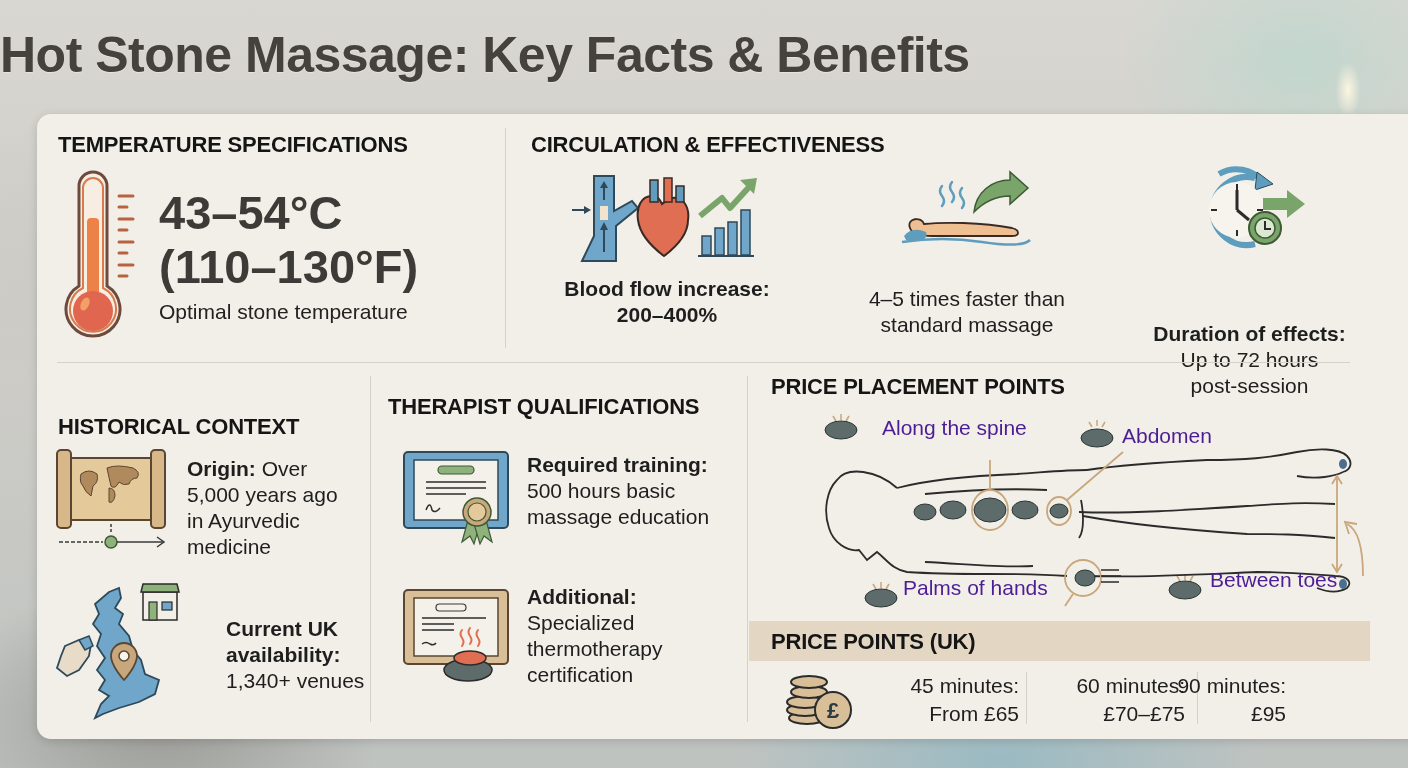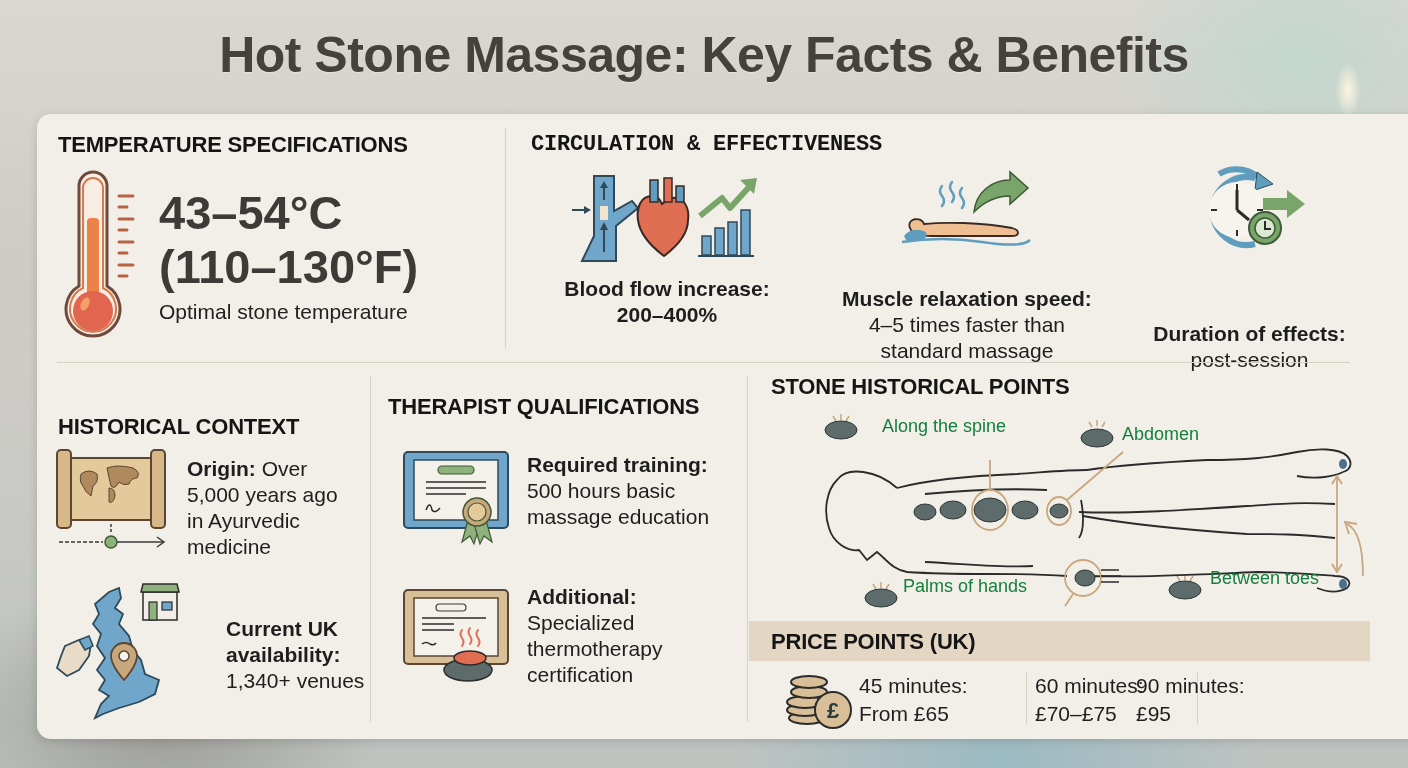--- a/index.html
+++ b/index.html
@@ -15,21 +15,21 @@
       radial-gradient(ellipse 220px 260px at 20px 300px, rgba(205,203,198,1), rgba(205,203,198,0) 70%),
       radial-gradient(ellipse 380px 150px at 1000px 760px, rgba(150,185,195,0.9), rgba(150,185,195,0) 70%),
       linear-gradient(180deg, #d9d7d2 0%, #cfcdc8 40%, #bfc3c0 100%);
   }
   .candle-glow {
     position: absolute; left: 1318px; top: 30px; width: 60px; height: 100px;
     background: radial-gradient(ellipse 18px 40px at 50% 60%, rgba(255,248,225,0.95), rgba(255,240,200,0) 70%);
   }
   .title {
     position: absolute; left: 0; right: 0; top: 26px;
-    text-align: center; font-weight: 700; font-size: 50px; letter-spacing: -0.5px;
+    text-align: left; font-weight: 700; font-size: 50px; letter-spacing: -0.5px;
     color: #45413c; text-shadow: 0 1px 0 rgba(255,255,255,0.35);
   }
   .panel {
     position: absolute; left: 37px; top: 114px; width: 1398px; height: 625px;
     background: #f2efe8; border-radius: 14px;
     box-shadow: 0 2px 10px rgba(0,0,0,0.15);
   }
   .sec-h {
     position: absolute; font-weight: 700; font-size: 22px; color: #151515;
     letter-spacing: -0.2px; white-space: nowrap;
@@ -40,27 +40,27 @@
   
   .temp-big { position: absolute; left: 122px; top: 72px; font-weight: 700; font-size: 47px; line-height: 54px; color: #3d3b38; }
   .temp-sub { position: absolute; left: 122px; top: 186px; font-size: 21px; color: #222; }
 
   .stat { position: absolute; text-align: center; font-size: 21px; line-height: 26px; color: #1e1e1e; }
   .stat b { font-weight: 700; display: block; }
 
   .txt { position: absolute; font-size: 21px; line-height: 26px; color: #1e1e1e; }
   .txt b { font-weight: 700; }
 
-  .place-lbl { position: absolute; font-size: 18px; color: #15803d; white-space: nowrap; }
+  .place-lbl { position: absolute; font-size: 21px; color: #4c1d95; white-space: nowrap; }
 
   .price-bar {
     position: absolute; left: 712px; top: 507px; width: 621px; height: 40px;
     background: #e3d6c3;
   }
-  .price-col { position: absolute; top: 558px; text-align: left; font-size: 21px; line-height: 28px; color: #1e1e1e; }
+  .price-col { position: absolute; top: 558px; text-align: right; font-size: 21px; line-height: 28px; color: #1e1e1e; }
   svg { position: absolute; overflow: visible; }
 </style>
 </head>
 <body>
 
 <div class="candle-glow"></div>
 
 <h1 class="title">Hot Stone Massage: Key Facts &amp; Benefits</h1>
 
 <div class="panel">
@@ -89,21 +89,21 @@
     <div class="temp-big">
       <div>43–54°C</div>
       <div>(110–130°F)</div>
     </div>
     <div class="temp-sub">Optimal stone temperature</div>
   </div>
 
   <div class="vdiv" style="left:468px; top:14px; height:220px;"></div>
 
   <div>
-    <div class="sec-h" style="left:494px; top:18px;font-family:Liberation Mono, monospace;">CIRCULATION &amp; EFFECTIVENESS</div>
+    <div class="sec-h" style="left:494px; top:18px;">CIRCULATION &amp; EFFECTIVENESS</div>
 
     <svg style="left:535px; top:62px;" width="185" height="85" viewBox="0 0 185 85">
       <path d="M10 85 L22 60 V0 H42 V35 L60 25 L66 32 L44 50 V85 Z" fill="#6fa6c9" stroke="#2e4a5a" stroke-width="2"></path>
       <line x1="32" y1="52" x2="32" y2="76" stroke="#2e4a5a" stroke-width="2"></line>
       <polygon points="28,54 32,46 36,54" fill="#2e4a5a"></polygon>
       <line x1="32" y1="10" x2="32" y2="24" stroke="#2e4a5a" stroke-width="2"></line>
       <polygon points="28,12 32,5 36,12" fill="#2e4a5a"></polygon>
       <rect x="28" y="30" width="8" height="14" fill="#f2e3cf"></rect>
       <line x1="0" y1="34" x2="14" y2="34" stroke="#2e4a5a" stroke-width="2"></line>
       <polygon points="12,30 19,34 12,38" fill="#2e4a5a"></polygon>
@@ -131,21 +131,20 @@
         <path d="M50 16 q-4 5 0 10 q4 5 0 10"></path>
         <path d="M60 22 q-4 5 0 10 q4 5 0 10"></path>
       </g>
       <path d="M72 46 C74 26 90 14 108 14 V6 L126 22 L108 38 V30 C94 30 82 36 72 46 Z" fill="#7aa56a" stroke="#3d5a35" stroke-width="1.5"></path>
       <path d="M8 62 C4 52 20 50 22 58 C40 56 80 56 110 62 C118 64 118 70 110 70 L30 70 C18 70 10 68 8 62 Z" fill="#f0bf91" stroke="#3a2a25" stroke-width="1.8"></path>
       <path d="M2 70 Q10 60 24 66 Q26 72 20 74 H4 Z" fill="#5e9dbd"></path>
       <path d="M0 76 Q40 70 80 76 T128 74" fill="none" stroke="#5e9dbd" stroke-width="2.5"></path>
     </svg>
 
     <div class="stat" style="left:795px; top:172px; width:270px;">
-      <b>Muscle relaxation speed:</b>
       <span style="display:block">4–5 times faster than</span>
       <span style="display:block">standard massage</span>
     </div>
 
     <svg style="left:1160px; top:52px;" width="112" height="82" viewBox="0 0 112 82">
       <path d="M58 12 A34 34 0 1 0 58 78" fill="none" stroke="#5e9dbd" stroke-width="6"></path>
       <path d="M22 8 A34 34 0 0 1 66 16" fill="none" stroke="#5e9dbd" stroke-width="6"></path>
       <polygon points="60,6 76,18 58,24" fill="#5e9dbd" stroke="#2e4a5a" stroke-width="1"></polygon>
       <circle cx="40" cy="44" r="28" fill="#f7f4ee"></circle>
       <g stroke="#2b2b2b" stroke-width="2">
@@ -158,20 +157,21 @@
       <line x1="40" y1="44" x2="52" y2="54" stroke="#2b2b2b" stroke-width="3"></line>
       <rect x="66" y="32" width="26" height="12" fill="#7aa56a"></rect>
       <polygon points="90,24 108,38 90,52" fill="#7aa56a"></polygon>
       <circle cx="68" cy="62" r="16" fill="#7aa56a" stroke="#3d5a35" stroke-width="2"></circle>
       <circle cx="68" cy="62" r="10" fill="#dbe8d2" stroke="#3d5a35" stroke-width="1.5"></circle>
       <polyline points="68,55 68,63 74,63" fill="none" stroke="#2b2b2b" stroke-width="2"></polyline>
     </svg>
 
     <div class="stat" style="left:1090px; top:172px; width:245px;margin-top:35px;">
       <b>Duration of effects:</b>
+      <span style="display:block">Up to 72 hours</span>
       <span style="display:block">post-session</span>
     </div>
   </div>
 
   <div class="hdiv" style="left:20px; top:248px; width:1293px;"></div>
   <div class="vdiv" style="left:333px; top:262px; height:346px;"></div>
   <div class="vdiv" style="left:710px; top:262px; height:346px;"></div>
 
   <div>
     <div class="sec-h" style="left:21px; top:280px;margin-top:20px;">HISTORICAL CONTEXT</div>
@@ -259,21 +259,21 @@
 
     <div class="txt" style="left:490px; top:470px;">
       <div><b>Additional:</b></div>
       <div>Specialized</div>
       <div>thermotherapy</div>
       <div>certification</div>
     </div>
   </div>
 
   <div>
-    <div class="sec-h" style="left:734px; top:260px;">STONE HISTORICAL POINTS</div>
+    <div class="sec-h" style="left:734px; top:260px;">PRICE PLACEMENT POINTS</div>
 
     <svg style="left:750px; top:286px;" width="580" height="200" viewBox="0 0 580 200">
 
       <g>
         <g stroke="#c9a77c" stroke-width="1.5">
           <line x1="54" y1="14" x2="54" y2="20"></line>
             <line x1="46" y1="16" x2="49" y2="21"></line>
             <line x1="62" y1="16" x2="59" y2="21"></line>
           <line x1="310" y1="20" x2="310" y2="26"></line>
             <line x1="302" y1="22" x2="305" y2="27"></line>

